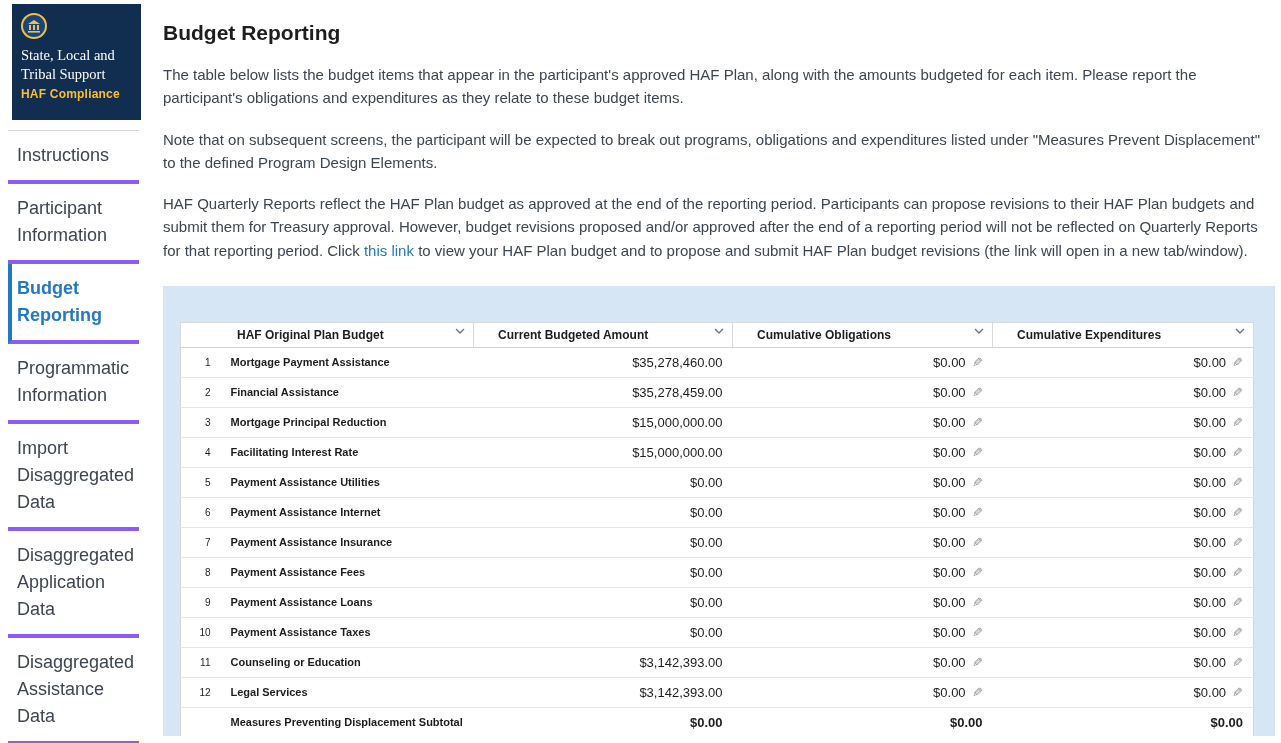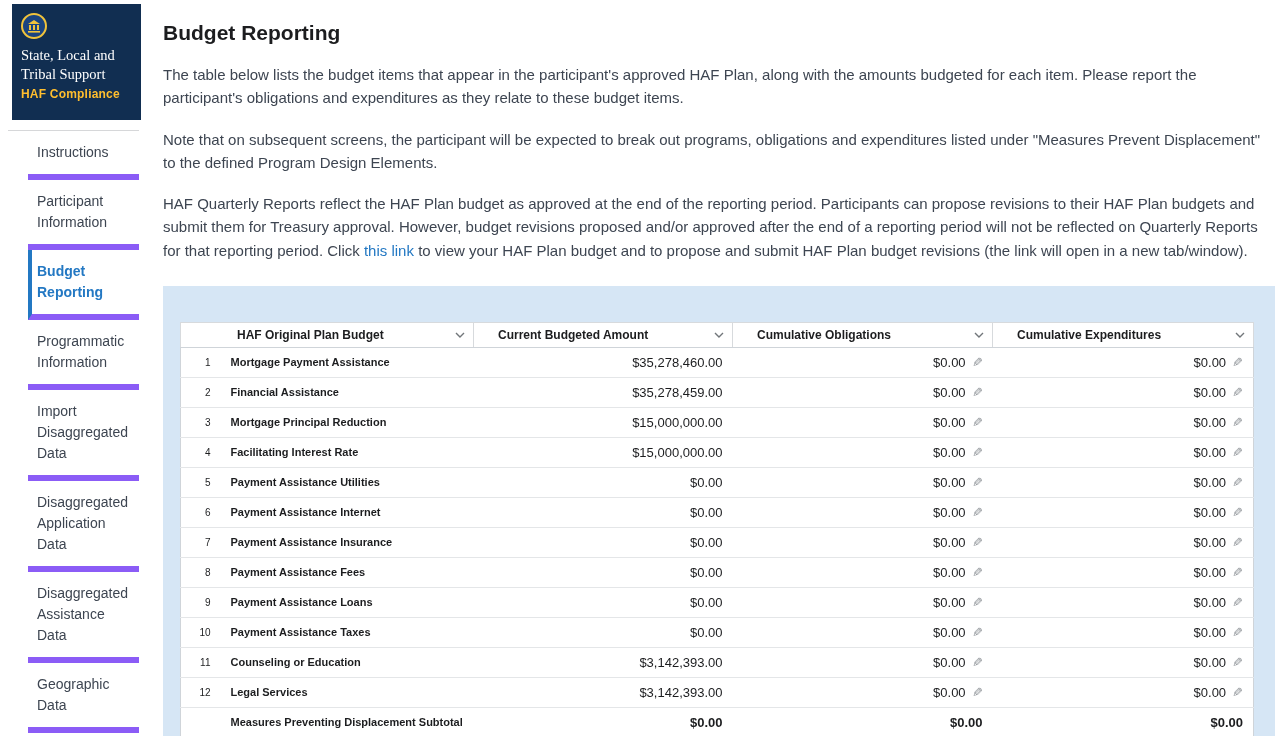--- a/index.html
+++ b/index.html
@@ -19,22 +19,22 @@
   }
   .brand-title {
     font-family: "Liberation Serif", serif; color: #ffffff;
     font-size: 14.5px; line-height: 1.3; margin-top: 7px;
   }
   .brand-sub {
     color: #ffbe2e; font-weight: bold; font-size: 12px; margin-top: 3px; letter-spacing: .2px;
   }
   .side-nav { margin-top: 10px; border-top: 1px solid #d6d7d9; width: 131px; }
   .side-item {
-    padding: 11px 6px 11px 9px; border-bottom: 6px solid #8b5cf6;
-    font-size: 14px; line-height: 1.5; color: #3d4551; cursor: pointer; margin-left: 20px;
+    padding: 11px 6px 11px 9px; border-bottom: 4px solid #8b5cf6;
+    font-size: 18px; line-height: 1.5; color: #3d4551; cursor: pointer;
   }
   .side-item.active {
     color: #2378c3; border-left: 4px solid #2378c3; padding-left: 5px; font-weight: bold;
   }
 
   
   .main { position: absolute; left: 163px; top: 0; width: 1112px; height: 743px; }
   .page-title { font-size: 21px; font-weight: bold; color: #1c1d1f; margin-top: 21px; }
   .para { font-size: 15px; line-height: 1.55; color: #3d4551; margin-top: 18px; }
   .para a { color: #2378c3; text-decoration: none; cursor: pointer; }
@@ -47,21 +47,21 @@
   table.budget {
     width: 1073px; border-collapse: collapse; background: #ffffff;
     table-layout: fixed; font-size: 13px;
     border: 1px solid #cfd4d9;
   }
   table.budget thead th {
     border: 1px solid #d7dadd; border-bottom: 1px solid #cfd4d9;
     padding: 5px 8px 5px 10px; font-size: 12px; font-weight: bold; color: #1c1d1f;
     text-align: left; background: #ffffff;
   }
-  th .hwrap { display: flex; align-items: center; justify-content: space-between; padding-left: 14px; }
+  th .hwrap { display: flex; align-items: flex-start; justify-content: space-between; padding-left: 14px; }
   th .chev { display: inline-flex; margin-left: 4px; cursor: pointer; }
   table.budget tbody td {
     border-bottom: 1px solid #e4e6e8; padding: 7px 10px; color: #1c1d1f; background: #ffffff;
   }
   td.num { font-size: 10px; color: #71767a; text-align: right; padding-right: 4px; }
   td.name { font-weight: bold; font-size: 11px; }
   td.amt { text-align: right; }
   .amt-wrap { display: inline-flex; align-items: center; gap: 6px; }
   .pencil { color: #8a8f94; font-size: 13px; cursor: pointer; display: inline-block; transform: scaleX(-1); }
   tr.subtotal td { background: #6d6d6d; color: #ffffff; font-weight: bold; border-bottom: 1px solid #6d6d6d; }

